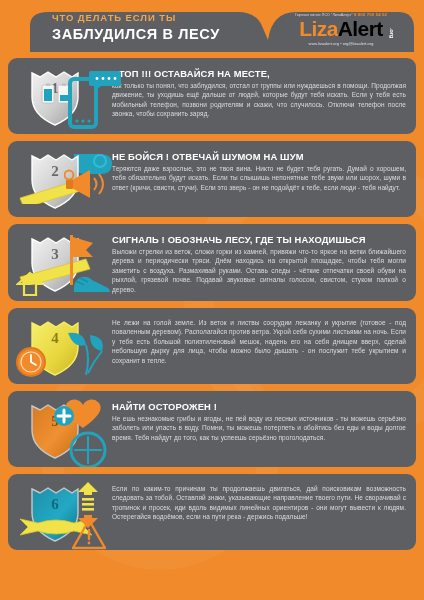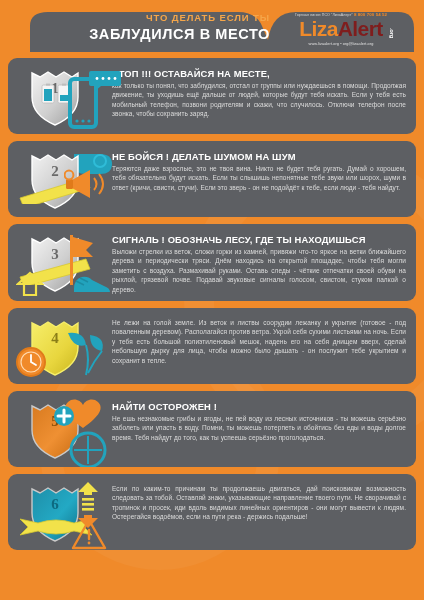--- a/index.html
+++ b/index.html
@@ -30,21 +30,21 @@
   }
   .header-shape {
     position: absolute;
     left: 0; top: 0;
     width: 424px; height: 52px;
   }
   .title-block {
     position: absolute;
     left: 52px; top: 11px;
     width: 218px;
-    text-align: right;
+    text-align: left;
     color: #fff;
   }
   .title-small {
     font-size: 9.5px;
     font-weight: bold;
     letter-spacing: 0.9px;
     color: #f5a64a;
     line-height: 13px;
   }
   .title-big {
@@ -74,21 +74,21 @@
   .logo-word {
     font-size: 21px;
     font-weight: bold;
     color: #f08a2a;
     letter-spacing: -0.6px;
     line-height: 21px;
     white-space: nowrap;
     position: relative;
     display: inline-block;
   }
-  .logo-word .w2 { color: #7f1d1d; }
+  .logo-word .w2 { color: #000000; }
   .logo-org {
     position: absolute;
     right: -12px; bottom: 1px;
     font-size: 6px;
     font-weight: bold;
     color: #ffffff;
     writing-mode: vertical-rl;
     letter-spacing: -0.3px;
     line-height: 6px;
   }
@@ -186,21 +186,21 @@
   <svg class="header-shape" viewBox="0 0 424 52" preserveAspectRatio="none">
     <path d="M 30 52 L 30 26 Q 30 12 48 12 L 238 12 Q 256 12 262 26 L 268 40
              Q 274 52 290 52 L 290 52 Z" fill="#5d5f63"></path>
     <path d="M 268 52 L 268 40 Q 272 12 296 12 L 398 12 Q 414 12 414 28
              L 414 52 Z" fill="#5d5f63"></path>
     <rect x="30" y="40" width="384" height="12" fill="#5d5f63"></rect>
   </svg>
 
   <div class="title-block">
     <div class="title-small">ЧТО ДЕЛАТЬ ЕСЛИ ТЫ</div>
-    <div class="title-big">ЗАБЛУДИЛСЯ В МЕСТО</div>
+    <div class="title-big">ЗАБЛУДИЛСЯ В ЛЕСУ</div>
   </div>
 
   <div class="logo-block">
     <div class="logo-phone-line">
       <span>Горячая линия ПСО "ЛизаАлерт"</span>
       <span class="num">8 800 700 54 52</span>
     </div>
     <div class="logo-word">
       <span>Liza</span><span class="w2">Alert</span><span class="logo-org">.org</span>
     </div>
@@ -276,21 +276,21 @@
         <circle cx="5" cy="9" r="4.4" fill="none" stroke="#f08a2a" stroke-width="2"></circle>
         <path d="M30 12 Q35 18 30 24" fill="none" stroke="#f08a2a" stroke-width="2"></path>
         <path d="M35 8 Q43 18 35 28" fill="none" stroke="#f08a2a" stroke-width="2"></path>
       </svg>
       <svg class="deco" style="left:56px; top:-4px;" width="48" height="34" viewBox="0 0 48 34">
         <path d="M2 10 H28 Q40 10 40 20 Q40 30 28 30 H14 Q2 30 2 20 Z" fill="#22a3bd"></path>
         <circle cx="28" cy="17" r="6" fill="none" stroke="#2fbcd8" stroke-width="2"></circle>
       </svg>
     </div>
     <div class="card-body">
-      <div class="card-head">НЕ БОЙСЯ ! ДЕЛАТЬ ШУМОМ НА ШУМ</div>
+      <div class="card-head">НЕ БОЙСЯ ! ОТВЕЧАЙ ШУМОМ НА ШУМ</div>
       <div class="card-text">Теряются даже взрослые, это не твоя вина. Никто не будет тебя ругать. Думай о хорошем, тебя обязательно будут искать. Если ты слышишь непонятные тебе звуки или шорох, шуми в ответ (кричи, свисти, стучи). Если это зверь - он не подойдёт к тебе, если люди - тебя найдут.</div>
     </div>
   </div>
 
   <div class="card">
     <div class="card-icon">
       <div class="shield">
         <svg width="58" height="60" viewBox="0 0 58 60">
           <path d="M6 6 L14 10 L22 5 L30 10 L38 5 L46 10 L52 6 L52 30
                    Q52 48 29 58 Q6 48 6 30 Z" fill="url(#g-sil)" stroke="#ffffff" stroke-width="1.4"></path>

